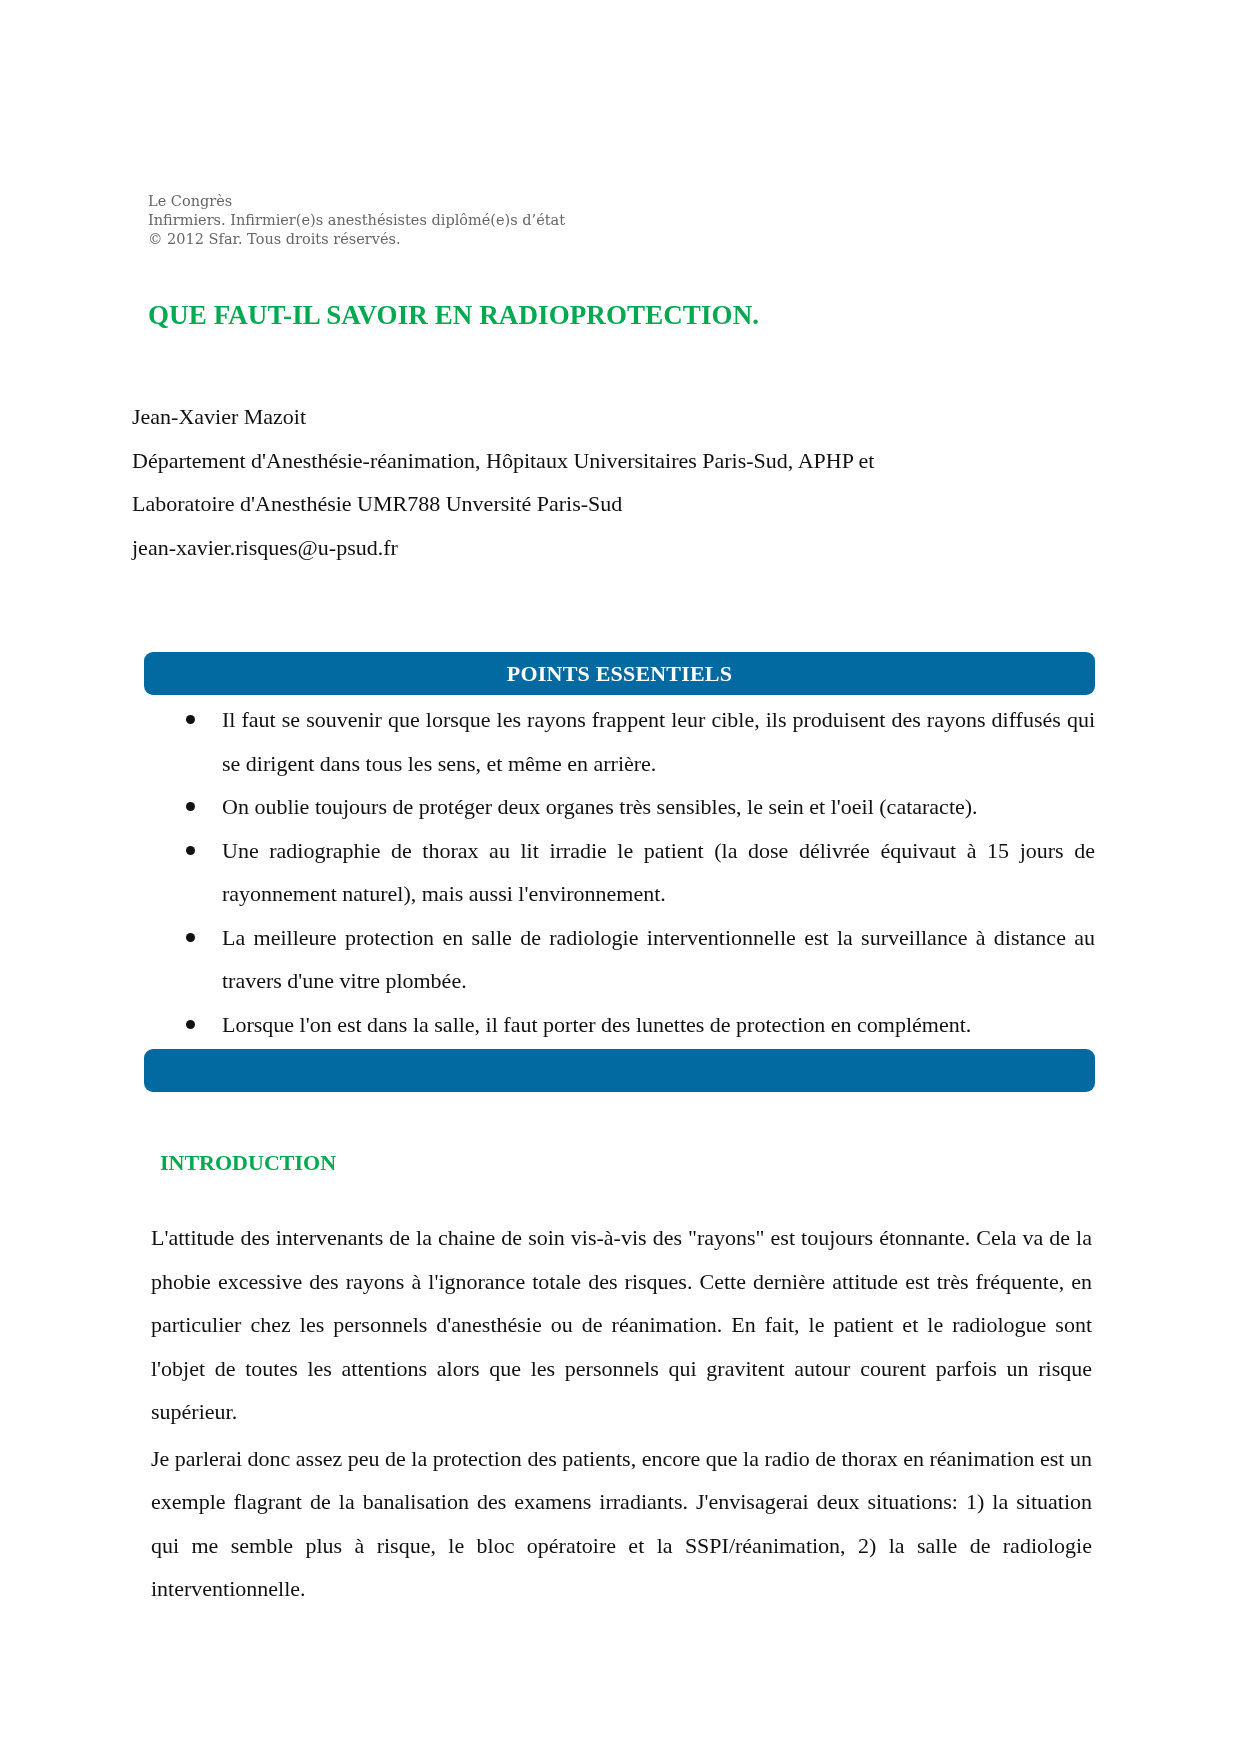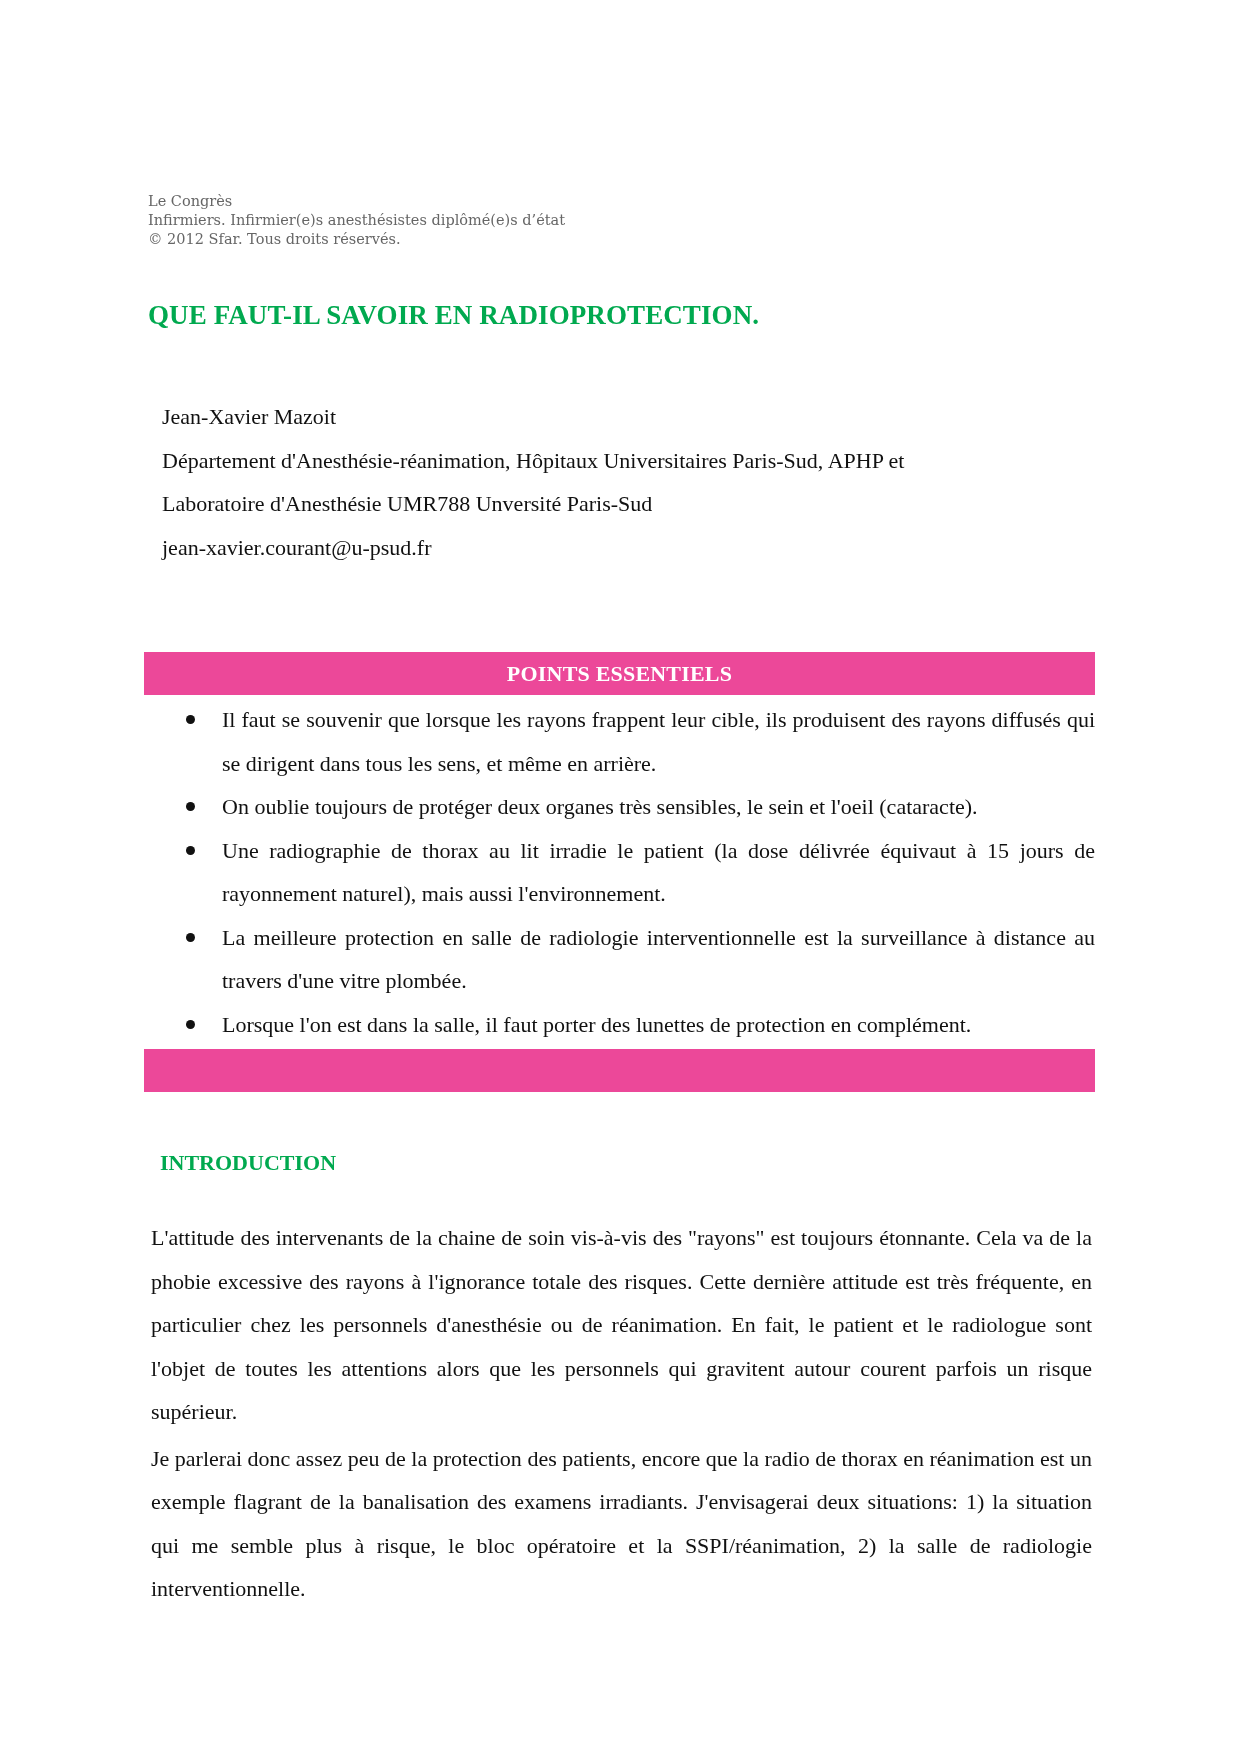--- a/index.html
+++ b/index.html
@@ -38,32 +38,33 @@
       font-family: "Liberation Serif", serif;
       font-weight: bold;
       font-size: 27px;
       line-height: 34px;
       color: #00a94f;
       letter-spacing: 0.1px;
       white-space: nowrap;
     }
     .author-block {
       position: absolute;
-      left: 162px;
+      left: 132px;
       top: 395px;
       font-size: 22px;
       line-height: 43.5px;
       color: #111111;
     }
     .author-block div { white-space: nowrap; }
     .green-bar {
       position: absolute;
       left: 144px;
       width: 951px;
-      background: #ec4899;
+      background: #0369a1;
+      border-radius: 9px;
     }
     .green-bar.top {
       top: 652px;
       height: 43px;
       display: flex;
       align-items: center;
       justify-content: center;
     }
     .green-bar.bottom {
       top: 1049px;
@@ -135,21 +136,21 @@
     <div>Infirmiers. Infirmier(e)s  anesthésistes diplômé(e)s d’état</div>
     <div>© 2012 Sfar. Tous droits réservés.</div>
   </div>
 
   <h1 class="main-title">QUE FAUT-IL SAVOIR EN RADIOPROTECTION.</h1>
 
   <div class="author-block">
     <div>Jean-Xavier Mazoit</div>
     <div>Département d'Anesthésie-réanimation, Hôpitaux Universitaires Paris-Sud, APHP et</div>
     <div>Laboratoire d'Anesthésie UMR788 Unversité Paris-Sud</div>
-    <div>jean-xavier.courant@u-psud.fr</div>
+    <div>jean-xavier.risques@u-psud.fr</div>
   </div>
 
   <div class="green-bar top">
     <span class="bar-title">POINTS ESSENTIELS</span>
   </div>
 
   <ul class="points-list">
     <li>
       <span class="bullet"></span>
       <span>Il faut se souvenir que lorsque les rayons frappent leur cible, ils produisent des rayons diffusés qui se dirigent dans tous les sens, et même en arrière.</span>

